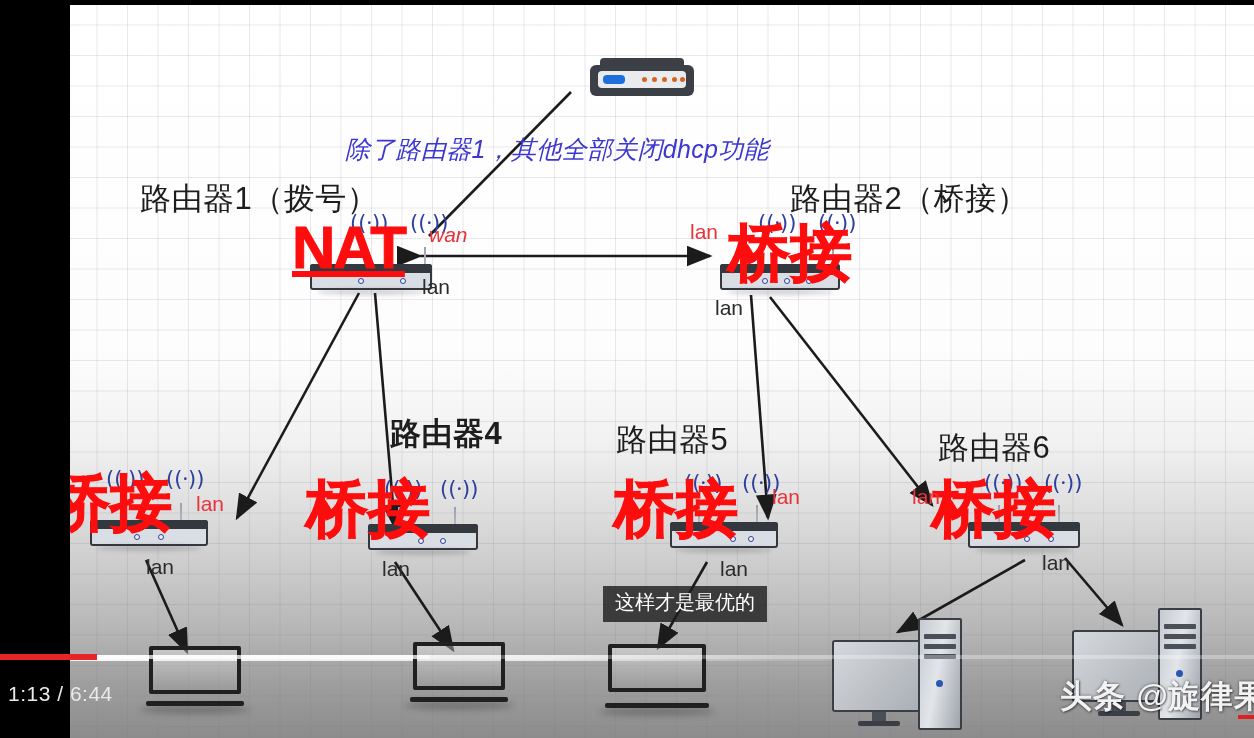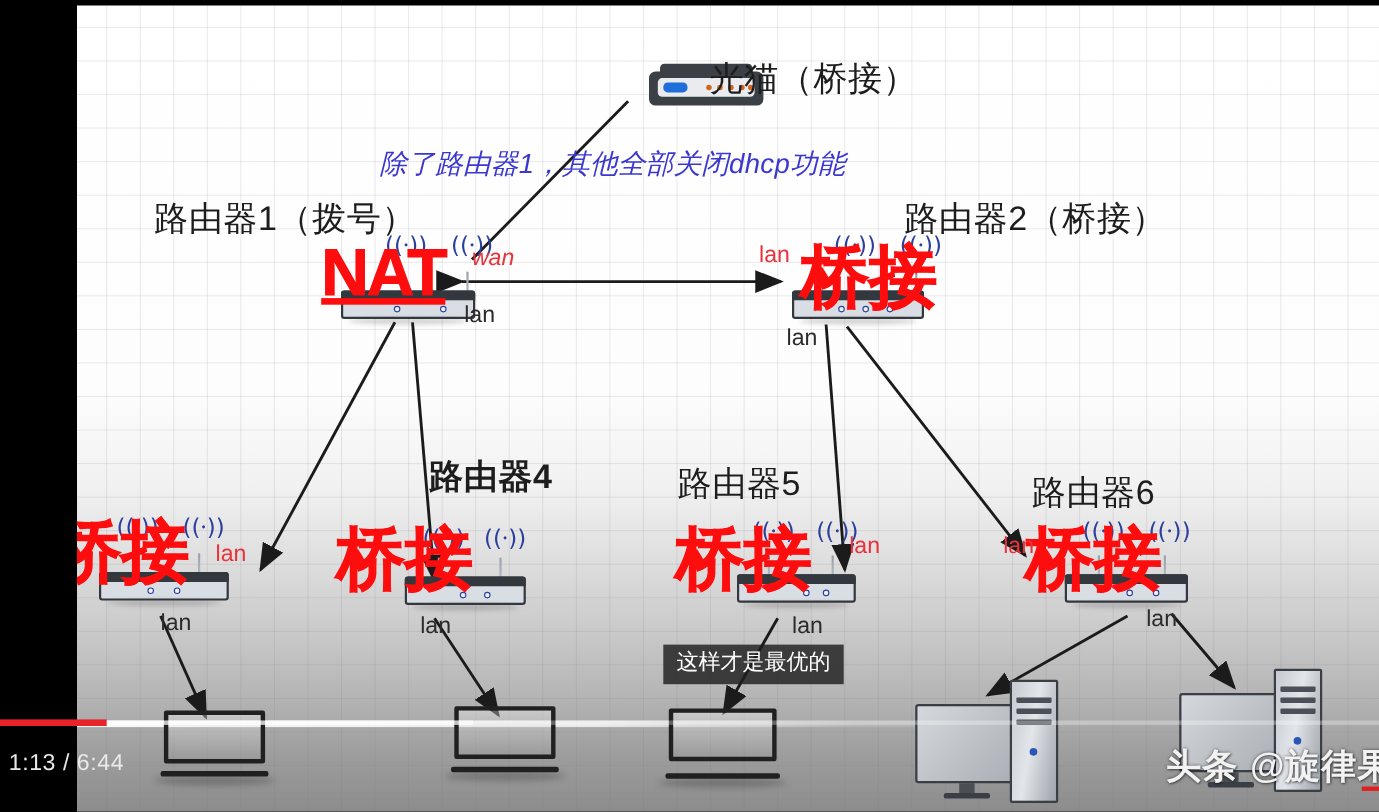--- a/index.html
+++ b/index.html
@@ -258,42 +258,41 @@
       <div class="top"></div>
       <div class="case"></div>
       <div class="face"></div>
       <div class="blue"></div>
       <div class="dot" style="left:52px"></div>
       <div class="dot" style="left:62px"></div>
       <div class="dot" style="left:72px"></div>
       <div class="dot" style="left:82px"></div>
       <div class="dot" style="left:90px"></div>
     </div>
-    <div class="lbl dev-title" style="left:575px; top:56px;">光猫（桥接）</div>
 
     <div class="lbl blue-note" style="left:275px; top:137px;font-style:italic;">除了路由器1，其他全部关闭dhcp功能</div>
 
     <div class="lbl dev-title" style="left:70px; top:183px;">路由器1（拨号）</div>
     <div class="router" style="left:240px; top:212px; width:122px; height:78px;">
       <div class="wave" style="left:40px; top:0px;">((⸱))</div>
       <div class="wave" style="left:100px; top:0px;">((⸱))</div>
       <div class="ant" style="left:54px;"></div>
       <div class="ant" style="left:114px;"></div>
       <div class="body">
         <div class="topbar"></div>
         <div class="led" style="left:46px"></div>
         <div class="led" style="left:88px"></div>
       </div>
       <div class="shadow"></div>
     </div>
     <div class="red-stamp stamp-nat" style="left:222px; top:218px;">NAT</div>
     <div class="lbl port-red" style="left:359px; top:224px;font-style:italic;">wan</div>
     <div class="lbl port-dark" style="left:352px; top:276px;">lan</div>
 
-    <div class="lbl dev-title" style="left:720px; top:183px;margin-left:32px;">路由器2（桥接）</div>
+    <div class="lbl dev-title" style="left:720px; top:183px;">路由器2（桥接）</div>
     <div class="router" style="left:650px; top:212px; width:120px; height:78px;">
       <div class="wave" style="left:38px; top:0px;">((⸱))</div>
       <div class="wave" style="left:98px; top:0px;">((⸱))</div>
       <div class="ant" style="left:52px;"></div>
       <div class="ant" style="left:112px;"></div>
       <div class="body">
         <div class="topbar"></div>
         <div class="led" style="left:40px"></div>
         <div class="led" style="left:62px"></div>
         <div class="led" style="left:84px"></div>

